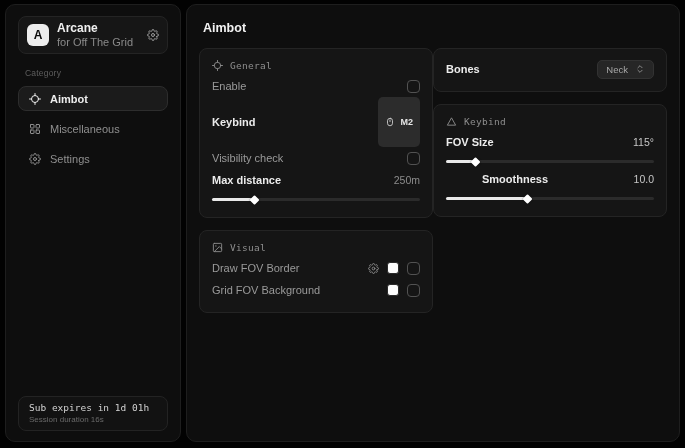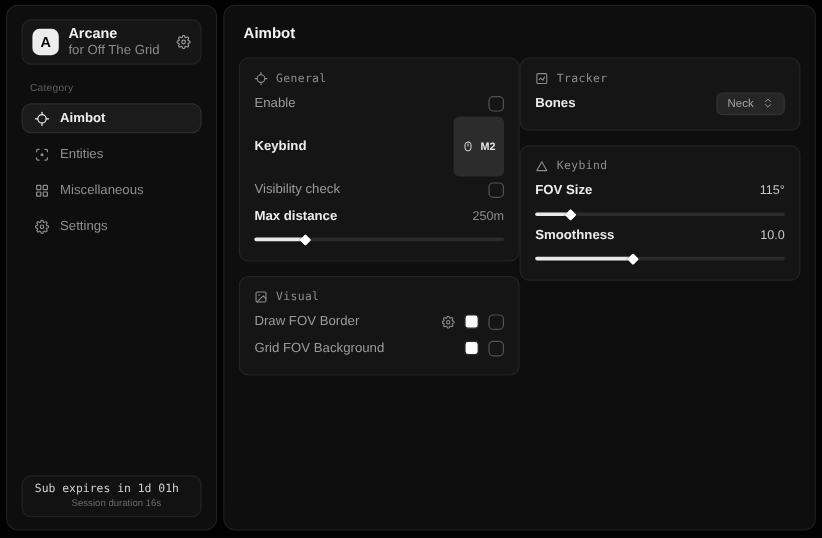--- a/index.html
+++ b/index.html
@@ -21,21 +21,21 @@
   .head-gear { color:#9a9a9a; cursor:pointer; }
 
   .category-label { font-size:8.5px; color:#5e5e5e; margin:14px 0 8px 7px; letter-spacing:.2px; }
 
   .nav-item { display:flex; align-items:center; gap:9px; padding:5px 10px; border-radius:8px; border:1px solid transparent; margin-bottom:5px; color:#8f8f8f; font-size:11px; cursor:pointer; min-height:25px; }
   .nav-item.selected { background:#1b1b1b; border-color:#2d2d2d; color:#ededed; font-weight:600; }
   .nav-item .icon { color:inherit; }
 
   .side-footer { margin-top:auto; background:#121212; border:1px solid #232323; border-radius:8px; padding:5px 2px 6px 10px; }
   .sub-expires { font-family:"DejaVu Sans Mono", monospace; font-size:9.5px; color:#d2d2d2; margin-bottom:2px; white-space:nowrap; }
-  .session-duration { font-size:8px; color:#6a6a6a;text-align:center; }
+  .session-duration { font-size:8px; color:#6a6a6a; }
 
   
   .main { flex:1; padding:10px 12px; display:flex; flex-direction:column; }
   .main-title { font-size:12.5px; font-weight:bold; color:#f2f2f2; margin:6px 0 13px 4px; }
   .columns { display:flex; align-items:flex-start; }
   .col { flex:1; display:flex; flex-direction:column; gap:12px; }
 
   .card { background:#151515; border:1px solid #242424; border-radius:8px; padding:9px 12px 11px 12px; }
   .card-header { display:flex; align-items:center; gap:7px; color:#8d8d8d; font-family:"DejaVu Sans Mono", monospace; font-size:9.5px; letter-spacing:.3px; margin:2px 0 4px 0; }
   .card-header .icon { color:#8d8d8d; }
@@ -90,32 +90,20 @@
             <circle cx="12" cy="12" r="7"></circle>
             <line x1="12" y1="1" x2="12" y2="5"></line>
             <line x1="12" y1="19" x2="12" y2="23"></line>
             <line x1="1" y1="12" x2="5" y2="12"></line>
             <line x1="19" y1="12" x2="23" y2="12"></line>
           </svg>
       </span>
       <span>Aimbot</span>
     </div>
 
-    <div class="nav-item">
-      <span class="icon">
-        <svg width="12" height="12" viewBox="0 0 24 24" fill="none" stroke="currentColor" stroke-width="2" stroke-linecap="round">
-            <path d="M3 7V5a2 2 0 0 1 2-2h2"></path>
-            <path d="M17 3h2a2 2 0 0 1 2 2v2"></path>
-            <path d="M21 17v2a2 2 0 0 1-2 2h-2"></path>
-            <path d="M7 21H5a2 2 0 0 1-2-2v-2"></path>
-            <circle cx="12" cy="12" r="2.5" fill="currentColor" stroke="none"></circle>
-          </svg>
-      </span>
-      <span>Entities</span>
-    </div>
 
     <div class="nav-item">
       <span class="icon">
         <svg width="12" height="12" viewBox="0 0 24 24" fill="none" stroke="currentColor" stroke-width="2" stroke-linecap="round">
             <rect x="3" y="3" width="7" height="7" rx="1"></rect>
             <rect x="14" y="3" width="7" height="7" rx="1"></rect>
             <rect x="3" y="14" width="7" height="7" rx="1"></rect>
             <rect x="14" y="14" width="7" height="7" rx="1"></rect>
           </svg>
       </span>
@@ -223,29 +211,20 @@
               <span class="swatch"></span>
               <span class="checkbox"></span>
             </span>
           </div>
         </div>
       </div>
 
       <div class="col">
 
         <div class="card">
-          <div class="card-header">
-            <span class="icon">
-              <svg width="11" height="11" viewBox="0 0 24 24" fill="none" stroke="currentColor" stroke-width="2" stroke-linecap="round" stroke-linejoin="round">
-                  <rect x="3" y="3" width="18" height="18" rx="2"></rect>
-                  <path d="M7 14l3-3 4 4 3-6"></path>
-                </svg>
-            </span>
-            <span>Tracker</span>
-          </div>
 
           <div class="row">
             <span class="row-label strong">Bones</span>
             <span class="select-btn">
               <span>Neck</span>
               <span class="icon">
                 <svg width="10" height="10" viewBox="0 0 24 24" fill="none" stroke="currentColor" stroke-width="2" stroke-linecap="round" stroke-linejoin="round">
                     <path d="M7 9l5-5 5 5"></path>
                     <path d="M7 15l5 5 5-5"></path>
                   </svg>
@@ -265,21 +244,21 @@
           </div>
 
           <div class="row">
             <span class="row-label strong">FOV Size</span>
             <span class="row-value light">115°</span>
           </div>
           <div class="slider">
             <div class="slider-fill" style="width: 14%;"></div>
           </div>
 
-          <div class="row" style="margin-top:4px;">
+          <div class="row" style="margin-top:4px;margin-left:36px;">
             <span class="row-label strong">Smoothness</span>
             <span class="row-value light">10.0</span>
           </div>
           <div class="slider">
             <div class="slider-fill" style="width: 39%;"></div>
           </div>
         </div>
       </div>
 
     </div>

